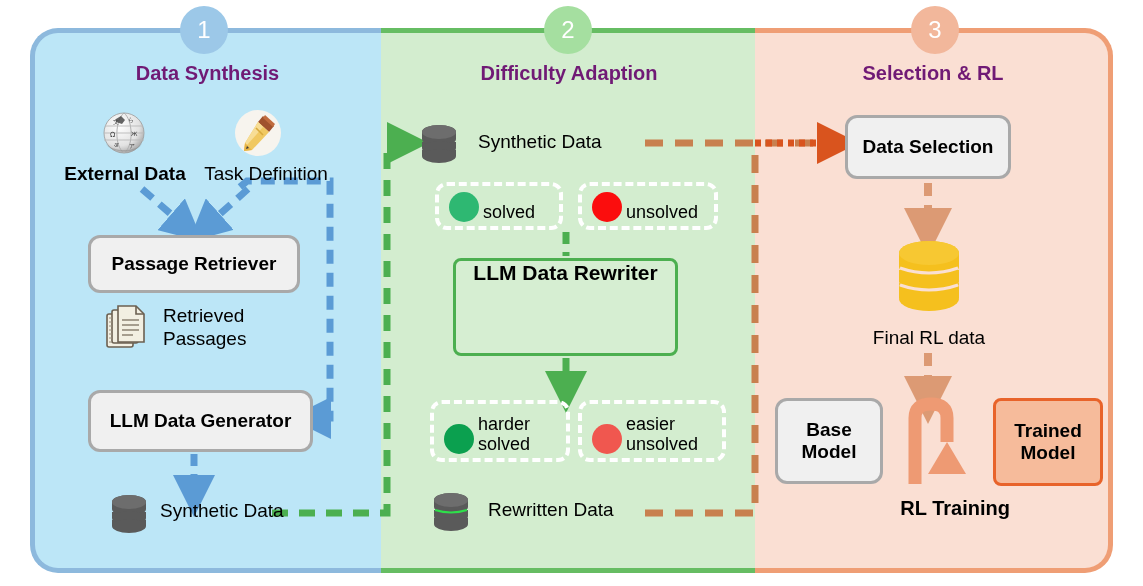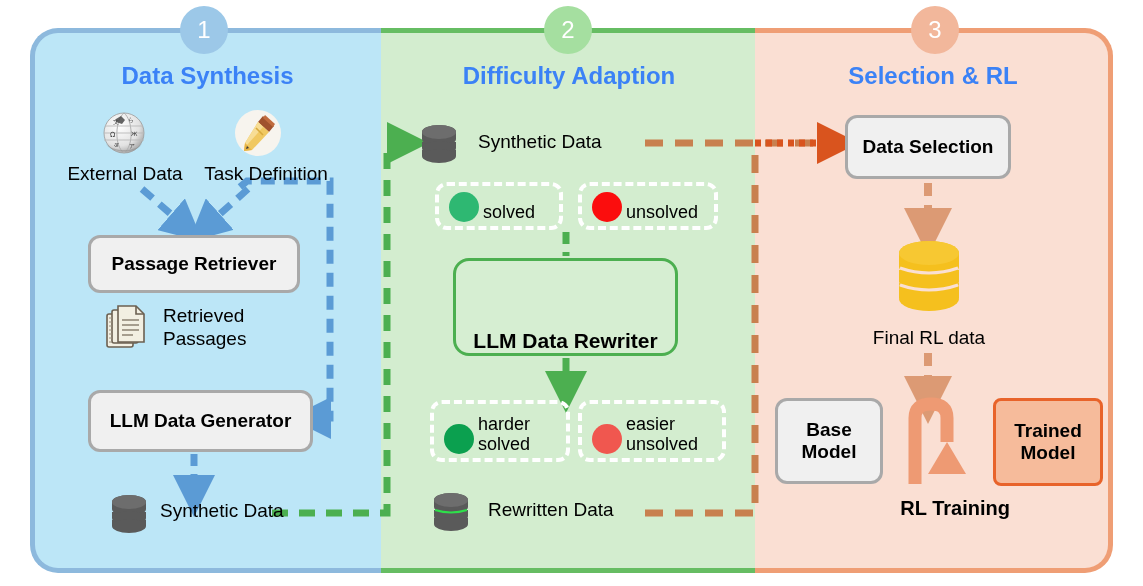--- a/index.html
+++ b/index.html
@@ -40,22 +40,22 @@
     display: flex; align-items: center; justify-content: center;
     color: #ffffff; font-size: 24px; font-weight: 400;
     z-index: 20;
   }
   #circle1 { left: 180px; top: 6px; background: #9cc8e8; }
   #circle2 { left: 544px; top: 6px; background: #a5dfa0; }
   #circle3 { left: 911px; top: 6px; background: #f2b79b; }
 
   
   .panel-title {
-    position: absolute; text-align: center; font-size: 24px; font-weight: bold;
-    color: #3b82f6; z-index: 10;
+    position: absolute; text-align: center; font-size: 20px; font-weight: bold;
+    color: #701a75; z-index: 10;
   }
   #t1 { left: 35px; top: 62px; width: 345px; }
   #t2 { left: 385px; top: 62px; width: 368px; }
   #t3 { left: 757px; top: 62px; width: 352px; }
 
   
   .gbox {
     position: absolute;
     background: #f0f0f0;
     border: 3px solid #a9a9a9;
@@ -63,22 +63,22 @@
     display: flex; align-items: center; justify-content: center;
     text-align: center;
     font-weight: bold; font-size: 19px; color: #000;
     line-height: 1.18;
     z-index: 10;
   }
   .greenbox {
     position: absolute;
     background: #d6eed2;
     border: 3px solid #4caf50;
-    border-radius: 16px;
-    display: flex; align-items: flex-end; justify-content: center;
+    border-radius: 8px;
+    display: flex; align-items: flex-start; justify-content: center;
     font-weight: bold; font-size: 21px; color: #000;
     z-index: 10;
   }
   .trainedbox {
     position: absolute;
     background: #f6bb9b;
     border: 3px solid #e8632a;
     border-radius: 12px;
     display: flex; align-items: center; justify-content: center;
     text-align: center;
@@ -152,21 +152,21 @@
       <text x="13" y="14" font-size="6" fill="#3a3a3a" font-family="'DejaVu Sans',sans-serif">文</text>
       <text x="28" y="12" font-size="6" fill="#3a3a3a" font-family="'DejaVu Sans',sans-serif">ら</text>
       <text x="10" y="27" font-size="7" fill="#3a3a3a" font-family="'DejaVu Sans',sans-serif">Ω</text>
       <text x="31" y="26" font-size="6" fill="#3a3a3a" font-family="'DejaVu Sans',sans-serif">Ж</text>
       <text x="14" y="37" font-size="6" fill="#3a3a3a" font-family="'DejaVu Sans',sans-serif">अ</text>
       <text x="29" y="38" font-size="6" fill="#3a3a3a" font-family="'DejaVu Sans',sans-serif">ア</text>
       <path d="M16 9 l5 -3 4 4 -3 4 -6 -2 z" fill="#4a4a4a" opacity="0.85"></path>
       <path d="M6 34 C12 44 36 44 42 34 C34 42 14 42 6 34 z" fill="#8f8f8f" opacity="0.55"></path>
     </svg>
   </div>
-  <div class="lbl" style="left:63px; top:163px; width:124px; text-align:center;">External Data</div>
+  <div class="lbl" style="left:63px; top:163px; width:124px; text-align:center;font-weight:bold;">External Data</div>
 
   <div class="icon-em" style="left:232px; top:108px; width:52px; height:52px;">
     <svg width="52" height="52" viewBox="0 0 52 52">
       <circle cx="26" cy="25" r="23" fill="#f7f4ee"></circle>
       <path d="M31 8 l11 10 -5 6 -11 -10 z" fill="#a0522d"></path>
       <path d="M33 7 l10 9 -2 3 -10 -9 z" fill="#c06b3e"></path>
       <path d="M26 14 L37 24 L20 42 L12 43 L13 35 z" fill="#f0c861"></path>
       <path d="M26 14 L31 19 L15 37 L13 35 z" fill="#f7dd95"></path>
       <path d="M13 35 L20 42 L12 43 z" fill="#e8b445"></path>
       <path d="M15 38 l2 2 -3 1 z" fill="#3a3a3a"></path>

